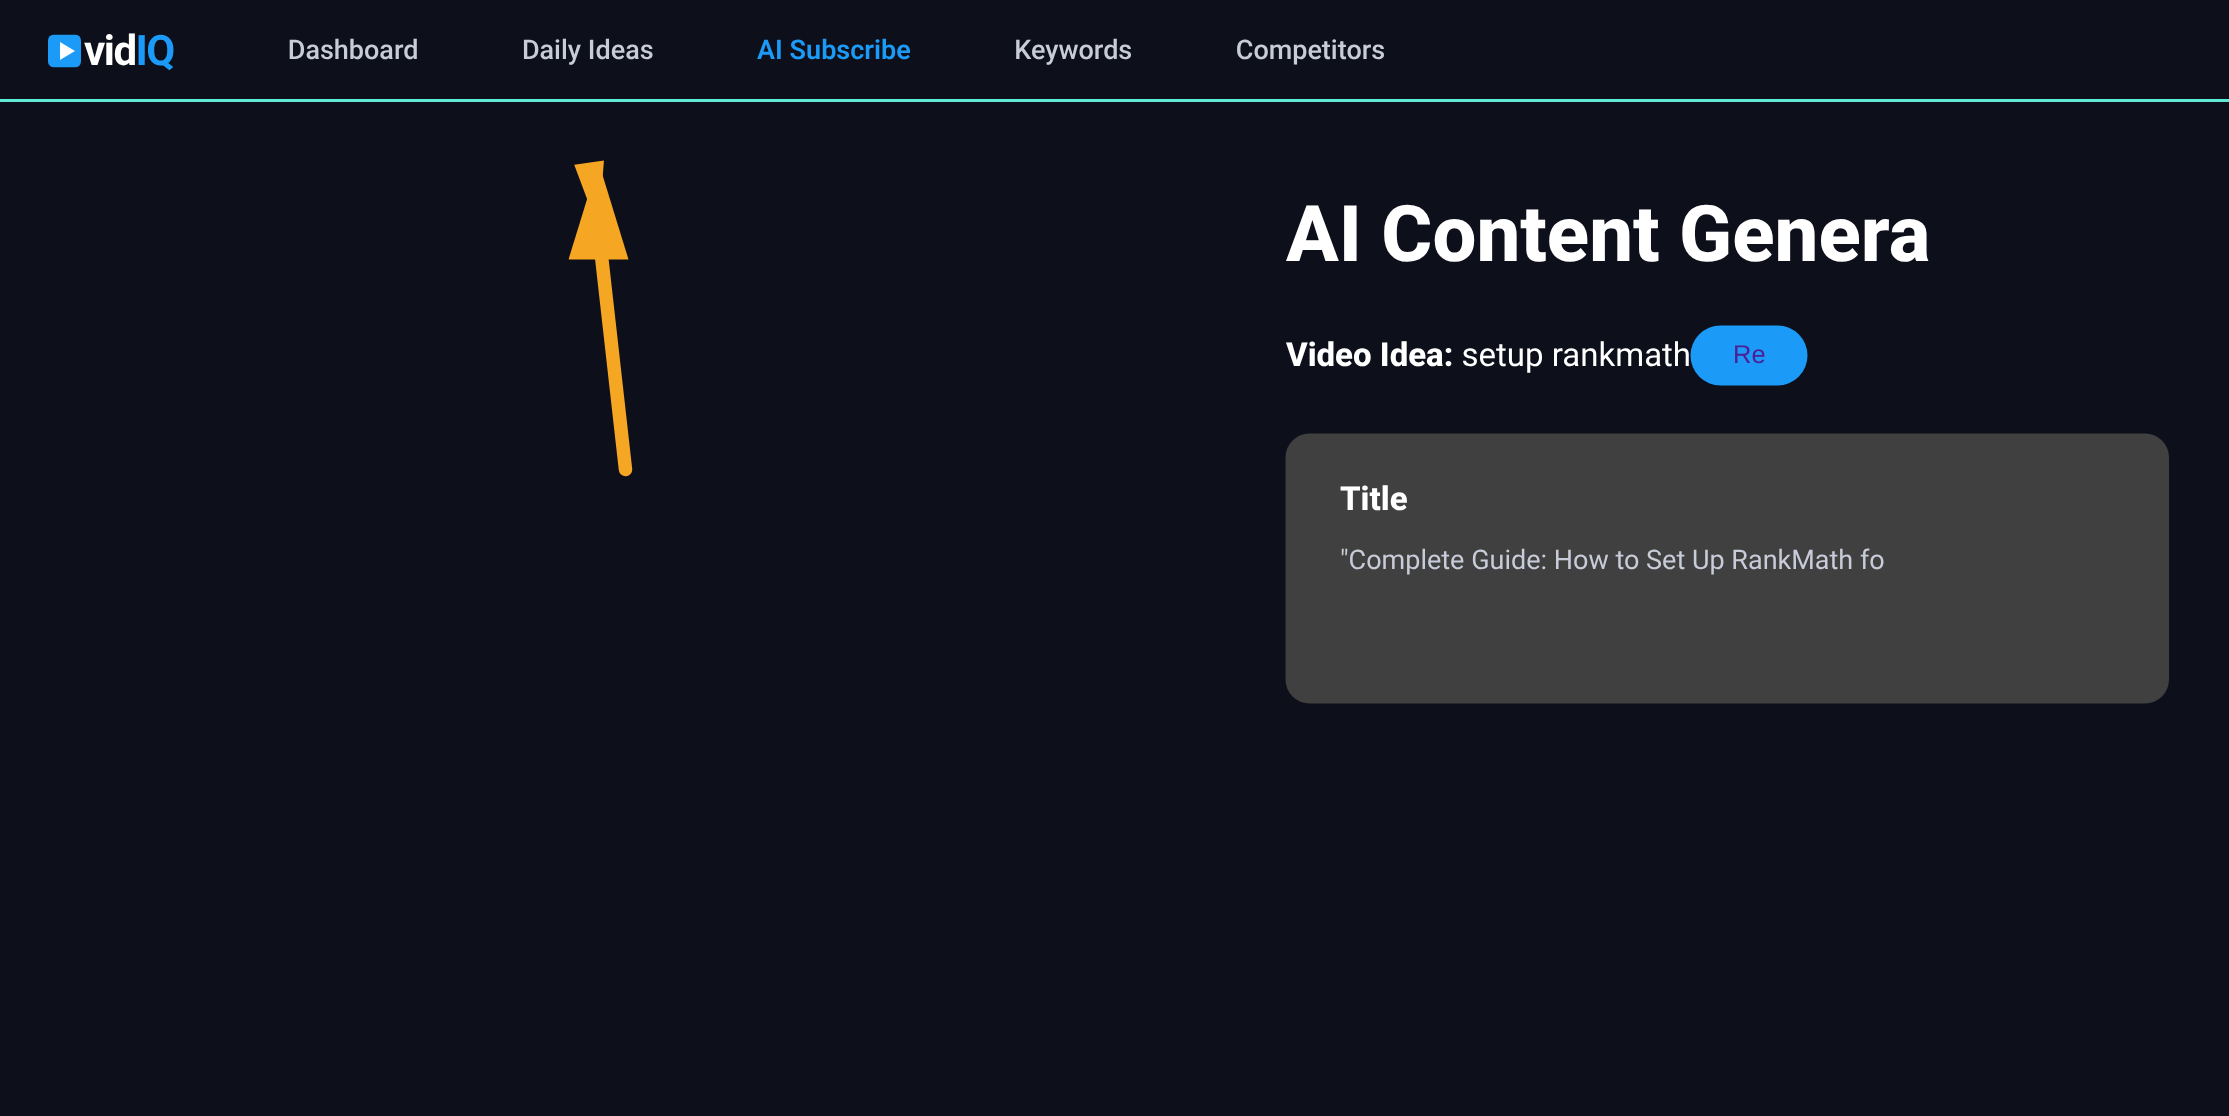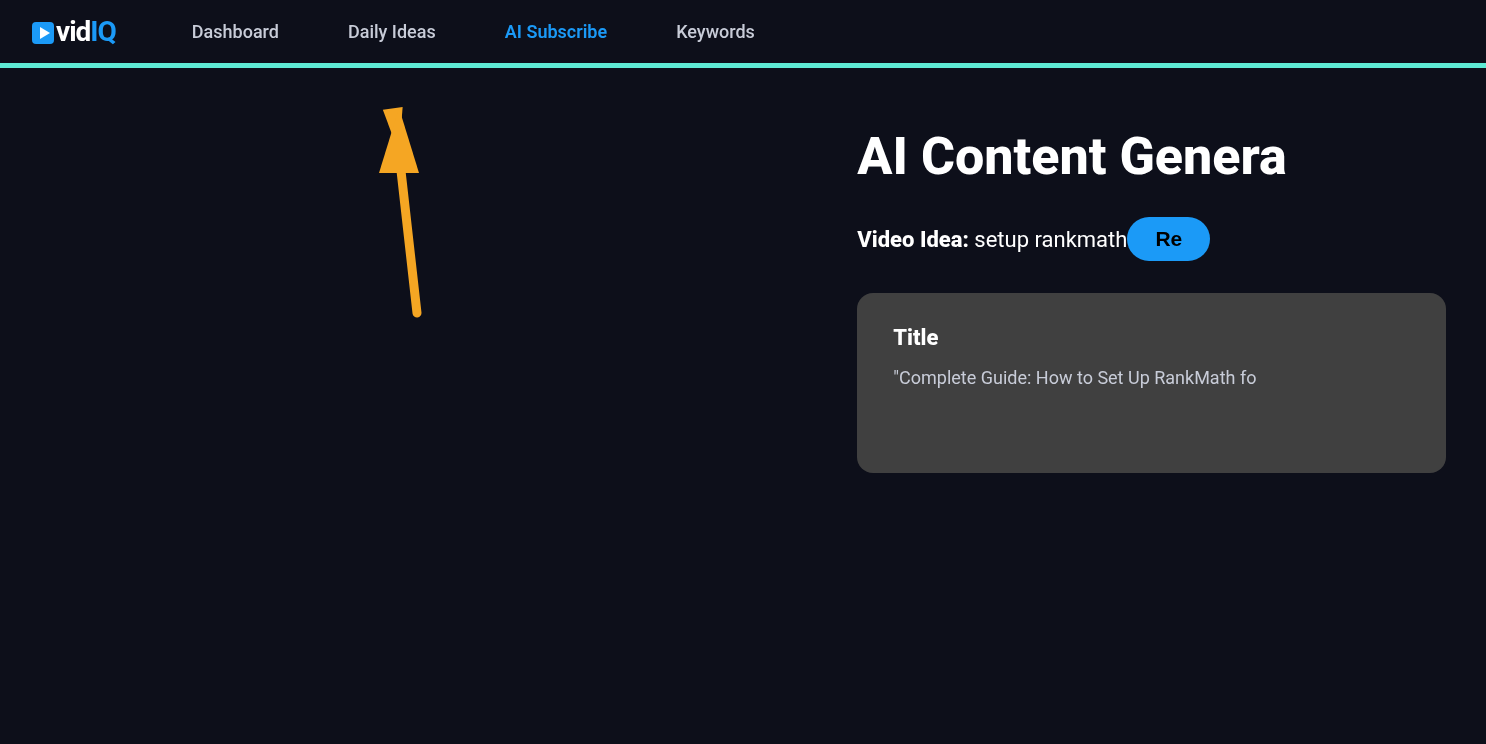--- a/index.html
+++ b/index.html
@@ -17,21 +17,21 @@
       color: #ffffff;
     }
 
     
     .navbar {
       display: flex;
       align-items: center;
       height: 68px;
       padding: 0 32px;
       background-color: #0d0f1a;
-      border-bottom: 5px solid #5eead4;
+      border-bottom: 2px solid #5eead4;
       gap: 0;
     }
 
     .logo-container {
       display: flex;
       align-items: center;
       margin-right: 48px;
     }
 
     .logo-text {
@@ -138,26 +138,26 @@
     .video-idea-text .label {
       font-weight: 800;
     }
 
     .video-idea-text .value {
       font-weight: 400;
     }
 
     .regenerate-btn {
       background-color: #1b9af7;
-      color: #000000;
+      color: #4c1d95;
       border: none;
       border-radius: 24px;
       padding: 10px 28px;
-      font-size: 21px;
-      font-weight: 700;
+      font-size: 17px;
+      font-weight: 400;
       cursor: pointer;
       white-space: nowrap;
     }
 
     
     .content-card {
       background-color: #404040;
       border-radius: 16px;
       padding: 32px 36px;
       margin-top: 8px;
@@ -189,20 +189,21 @@
         <polygon points="8,5 18,11 8,17" fill="#ffffff"></polygon>
       </svg><span class="vid">vid</span><span class="iq">IQ</span>
     </span>
   </div>
 
   <div class="nav-items">
     <div class="nav-item">Dashboard</div>
     <div class="nav-item">Daily Ideas</div>
     <div class="nav-item active">AI Subscribe</div>
     <div class="nav-item">Keywords</div>
+    <div class="nav-item">Competitors</div>
   </div>
 </nav>
 
 <div class="main-content">
 
   <div class="left-panel">
     <div class="arrow-container">
       <svg class="arrow-svg" viewBox="0 0 60 220" xmlns="http://www.w3.org/2000/svg">
 
         <defs>

